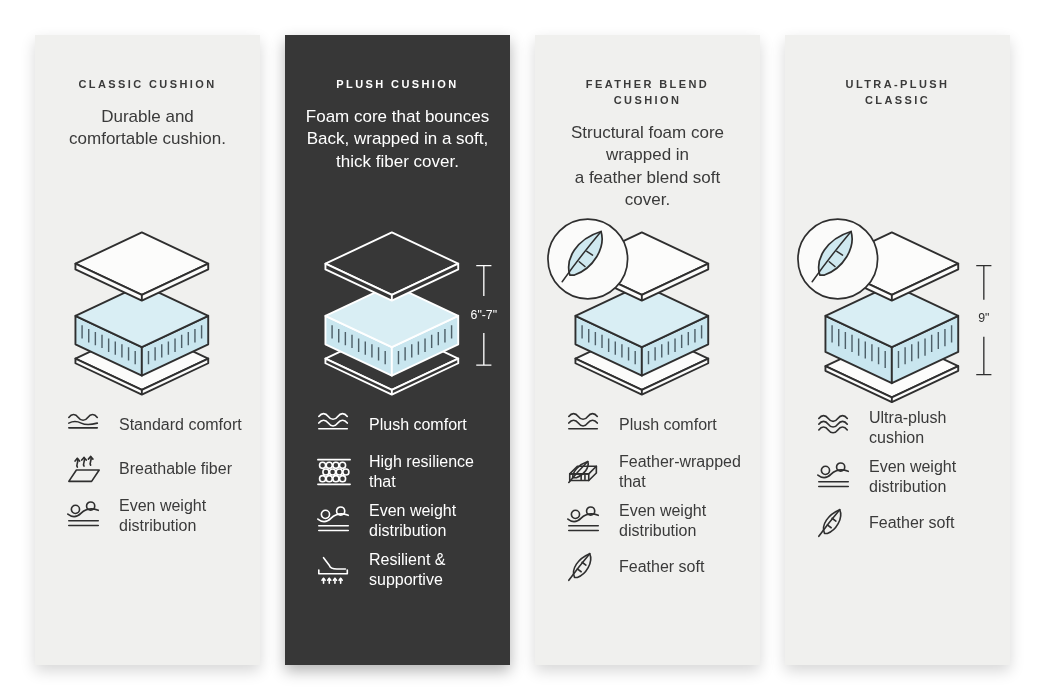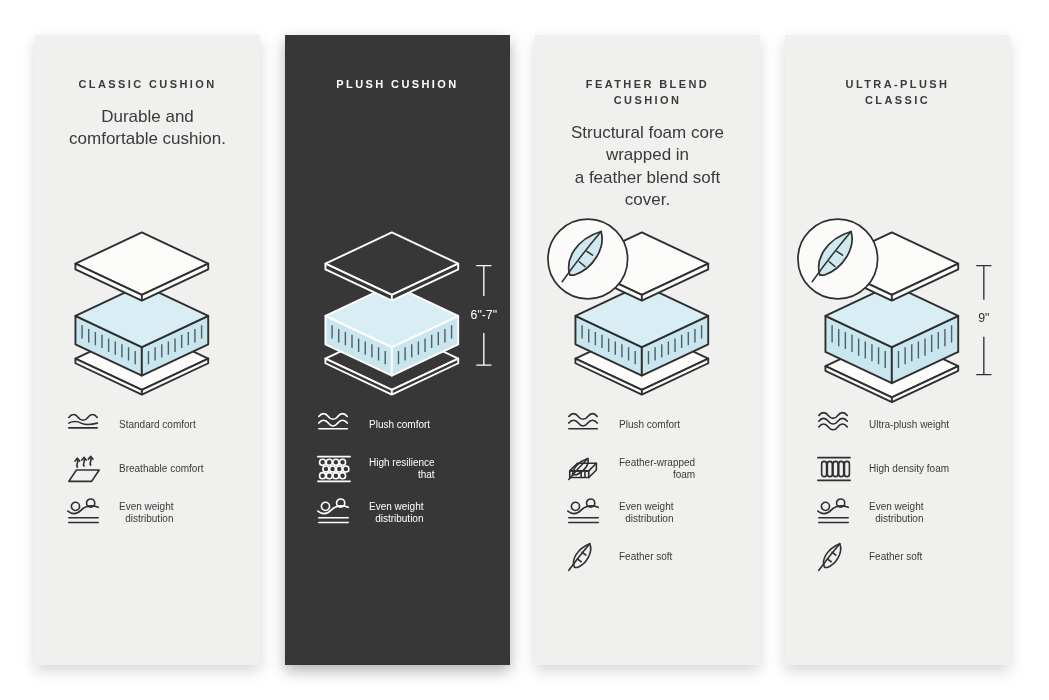--- a/index.html
+++ b/index.html
@@ -40,21 +40,21 @@
   .meas text { fill:var(--ink); font-size:13px; font-family:"Liberation Sans", sans-serif; }
   .badge { fill:#fbfbfa; stroke:#2f2f2f; stroke-width:1.8; }
   .feather-fill { fill:#cfe9f0; stroke:#2f2f2f; stroke-width:1.8; stroke-linejoin:round; }
   .vein { fill:none; stroke:#2f2f2f; stroke-width:1.6; stroke-linecap:round; }
 
   
   .features { margin:0 0 0 12px; }
   .feature { display:flex; align-items:center; gap:16px; min-height:32px; margin-bottom:10px; }
   .f-icon { width:38px; flex:0 0 38px; color:var(--ink); display:flex; align-items:center; }
   .f-icon svg { width:38px; height:34px; fill:none; stroke:currentColor; stroke-width:1.7; stroke-linecap:round; stroke-linejoin:round; }
-  .f-label { font-size:10px; line-height:1.22; white-space:pre-line;text-align:right; }
+  .f-label { font-size:16px; line-height:1.22; white-space:pre-line; }
 </style>
 </head>
 <body>
 
 <div class="canvas">
 
   <div class="card light">
     <div class="card-header">
       <h2 class="card-title">CLASSIC CUSHION</h2>
       <p class="card-desc">Durable and
@@ -93,40 +93,43 @@
         <span class="f-label">Standard comfort</span>
       </div>
       <div class="feature">
         <span class="f-icon">
           <svg viewBox="0 0 40 34">
               <path d="M4,30 L12,18 H36 L28,30 Z"></path>
               <path d="M13,15C11,12 15,10 13,6 M20,14C18,11 22,9 20,5 M27,13C25,10 29,8 27,4"></path>
               <path d="M10.6,8.6L13,5.8L15.4,8.6 M17.6,7.6L20,4.8L22.4,7.6 M24.6,6.6L27,3.8L29.4,6.6"></path>
             </svg>
         </span>
-        <span class="f-label">Breathable comfort</span>
+        <span class="f-label">Breathable fiber</span>
       </div>
       <div class="feature">
         <span class="f-icon">
           <svg viewBox="0 0 40 34">
               <circle cx="11" cy="10" r="4.3"></circle>
               <circle cx="27" cy="6.5" r="4.3"></circle>
               <path d="M3,15 C8,19 13,18 17,14 S27,8 35,11"></path>
               <path d="M4,22 H35 M4,27 H35"></path>
             </svg>
         </span>
         <span class="f-label">Even weight
 distribution</span>
       </div>
     </div>
   </div>
 
   <div class="card dark">
     <div class="card-header">
       <h2 class="card-title">PLUSH CUSHION</h2>
+      <p class="card-desc">Foam core that bounces
+Back, wrapped in a soft,
+thick fiber cover.</p>
     </div>
     <div class="card-art">
       <svg viewBox="0 0 213 200">
         <g>
           <path class="plate" d="M30,148 L100,115 L170,148 L100,181 Z"></path>
           <path class="plate" d="M30,148 L100,181 L170,148 L170,153 L100,186 L30,153 Z"></path>
           <path class="plate" d="M100,181 V186"></path>
         </g>
         <g>
           <path class="foam-side" d="M30,103 L30,133 L100,166 L100,136 Z"></path>
@@ -183,20 +186,32 @@
           <svg viewBox="0 0 40 34">
               <circle cx="11" cy="10" r="4.3"></circle>
               <circle cx="27" cy="6.5" r="4.3"></circle>
               <path d="M3,15 C8,19 13,18 17,14 S27,8 35,11"></path>
               <path d="M4,22 H35 M4,27 H35"></path>
             </svg>
         </span>
         <span class="f-label">Even weight
 distribution</span>
       </div>
+      <div class="feature">
+        <span class="f-icon">
+          <svg viewBox="0 0 40 34">
+              <path d="M9,4 L15,12 C16,15 19,16 23,16 H32"></path>
+              <path d="M4,17 V21 H34 V17"></path>
+              <path d="M9,31 V26 M15,31 V26 M21,31 V26 M27,31 V26"></path>
+              <path d="M7.4,27.8 L9,25.8 L10.6,27.8 M13.4,27.8 L15,25.8 L16.6,27.8 M19.4,27.8 L21,25.8 L22.6,27.8 M25.4,27.8 L27,25.8 L28.6,27.8"></path>
+            </svg>
+        </span>
+        <span class="f-label">Resilient &amp;
+supportive</span>
+      </div>
     </div>
   </div>
 
   <div class="card light">
     <div class="card-header">
       <h2 class="card-title">FEATHER BLEND
 CUSHION</h2>
       <p class="card-desc">Structural foam core wrapped in
 a feather blend soft cover.</p>
     </div>
@@ -243,21 +258,21 @@
           <svg viewBox="0 0 40 34">
               <path d="M5,19 L13,11 H33 L25,19 Z"></path>
               <path d="M5,19 H25 V26 H5 Z"></path>
               <path d="M33,11 V18 L25,26"></path>
               <path d="M17,20.5V25 M21,20.5V25"></path>
               <path d="M8,23 C8,16 15,9 24,6 C26,12 20,20 12,23 Z"></path>
               <path d="M24,6 Q14,16 4,28"></path>
             </svg>
         </span>
         <span class="f-label">Feather-wrapped
-foam</span>
+that</span>
       </div>
       <div class="feature">
         <span class="f-icon">
           <svg viewBox="0 0 40 34">
               <circle cx="11" cy="10" r="4.3"></circle>
               <circle cx="27" cy="6.5" r="4.3"></circle>
               <path d="M3,15 C8,19 13,18 17,14 S27,8 35,11"></path>
               <path d="M4,22 H35 M4,27 H35"></path>
             </svg>
         </span>
@@ -315,34 +330,21 @@
     </div>
     <div class="features">
       <div class="feature">
         <span class="f-icon">
           <svg viewBox="0 0 40 34">
               <path d="M4,7 C7,3 11,3 14,7 S21,11 24,7 S31,3 34,7"></path>
               <path d="M4,13 C7,9 11,9 14,13 S21,17 24,13 S31,9 34,13"></path>
               <path d="M4,19 C7,15 11,15 14,19 S21,23 24,19 S31,15 34,19"></path>
             </svg>
         </span>
-        <span class="f-label">Ultra-plush weight</span>
-      </div>
-      <div class="feature">
-        <span class="f-icon">
-          <svg viewBox="0 0 40 34">
-              <path d="M3,5 H37 M3,29 H37"></path>
-              <rect x="7" y="9" width="5.2" height="16" rx="2.6"></rect>
-              <rect x="13" y="9" width="5.2" height="16" rx="2.6"></rect>
-              <rect x="19" y="9" width="5.2" height="16" rx="2.6"></rect>
-              <rect x="25" y="9" width="5.2" height="16" rx="2.6"></rect>
-              <rect x="31" y="9" width="5.2" height="16" rx="2.6"></rect>
-            </svg>
-        </span>
-        <span class="f-label">High density foam</span>
+        <span class="f-label">Ultra-plush cushion</span>
       </div>
       <div class="feature">
         <span class="f-icon">
           <svg viewBox="0 0 40 34">
               <circle cx="11" cy="10" r="4.3"></circle>
               <circle cx="27" cy="6.5" r="4.3"></circle>
               <path d="M3,15 C8,19 13,18 17,14 S27,8 35,11"></path>
               <path d="M4,22 H35 M4,27 H35"></path>
             </svg>
         </span>

